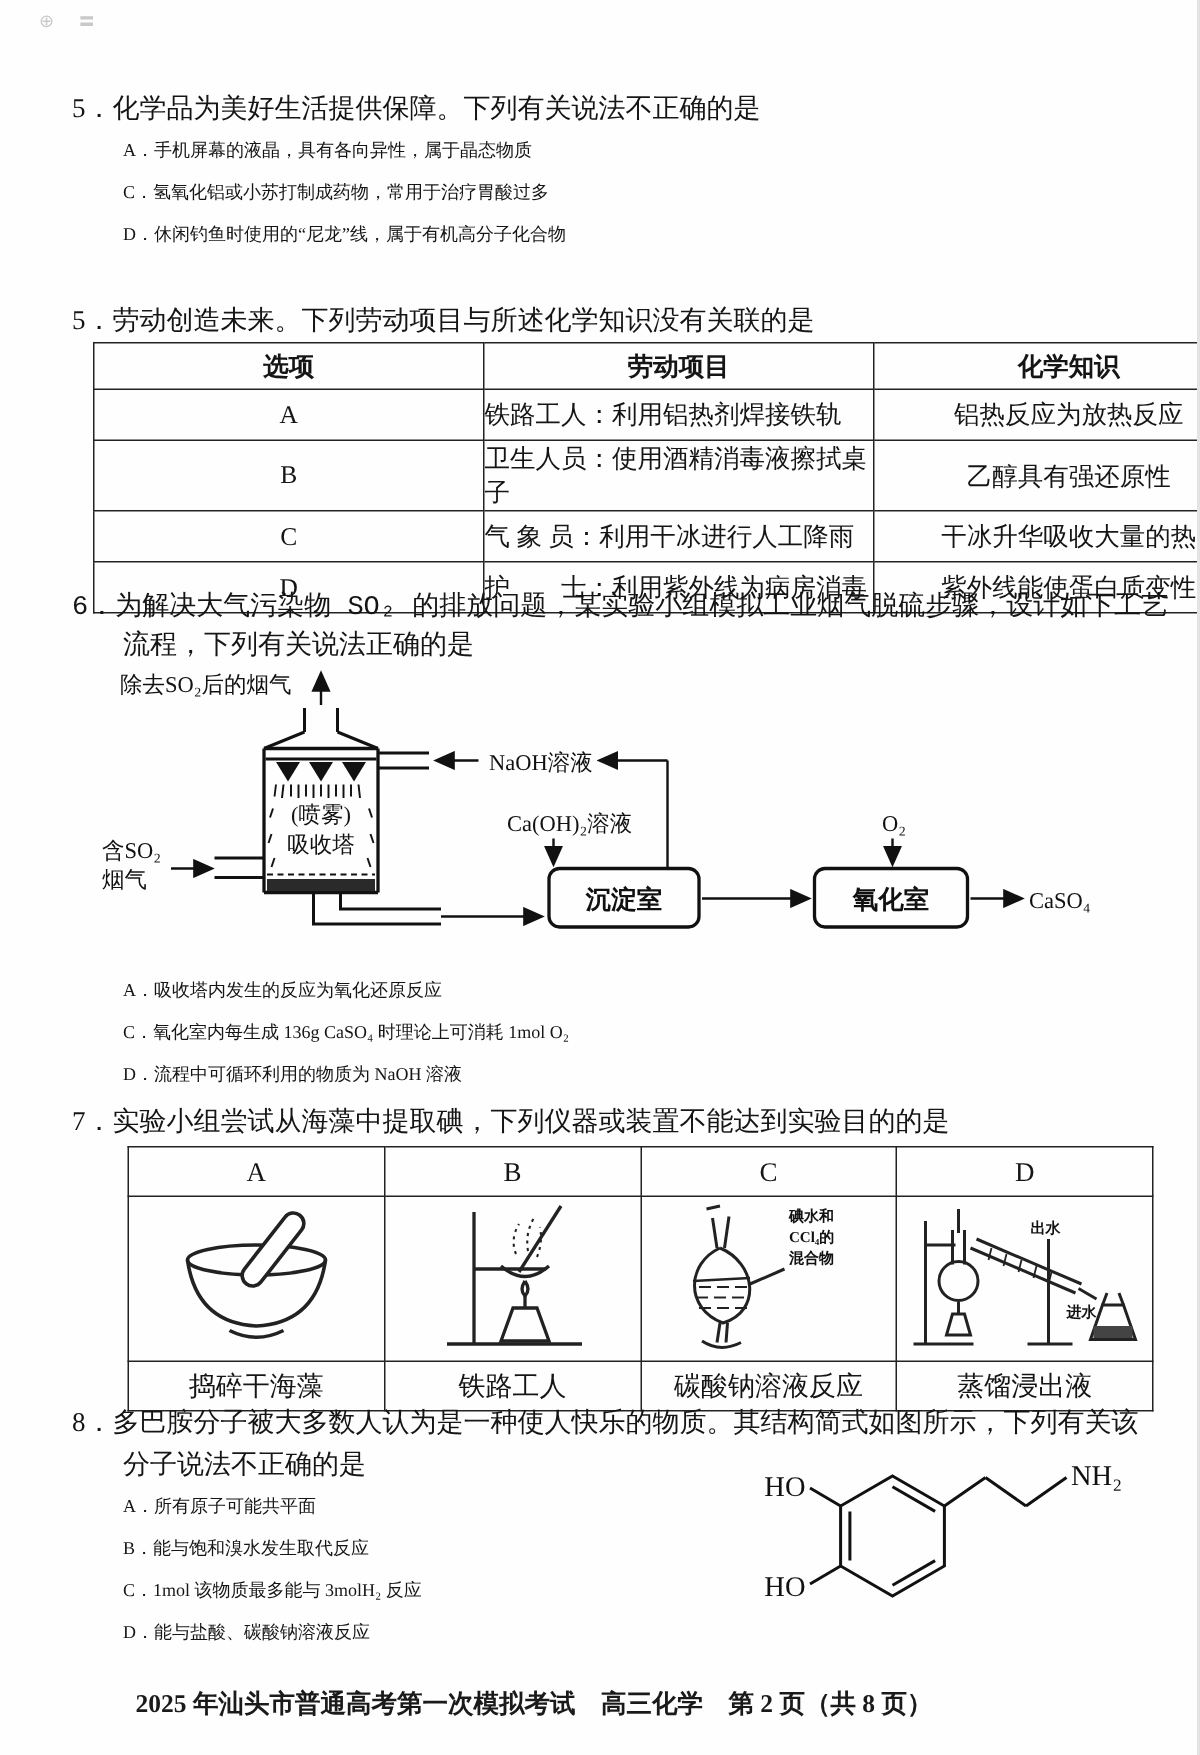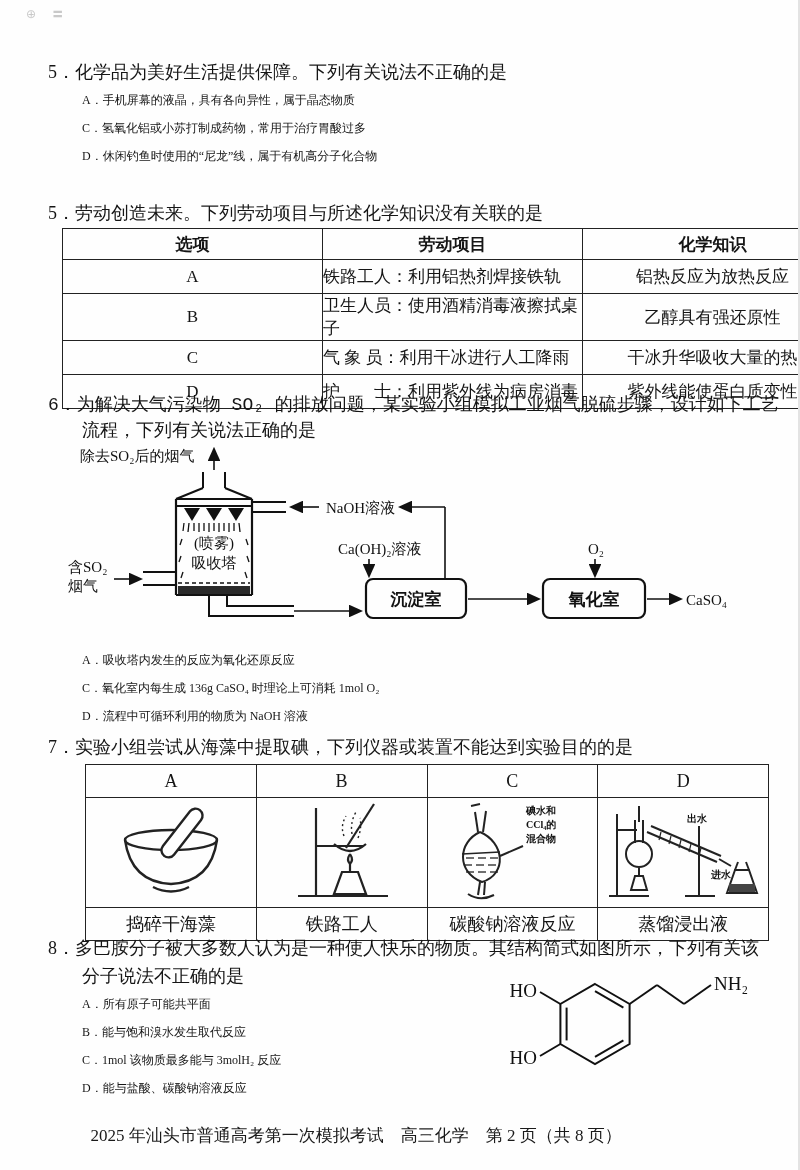--- a/index.html
+++ b/index.html
@@ -20,21 +20,21 @@
   td.c-opt{text-align:center;width:68px;}
   td.c-proj{text-align:left;padding-left:14px;width:318px;}
   td.c-know{text-align:center;width:318px;}
   
   table.t7{border-collapse:collapse;margin-left:85px;margin-top:4px;table-layout:fixed;width:684px;}
   table.t7 td{border:1.6px solid #222;text-align:center;font-size:18px;padding:0;}
   table.t7 td.hd{height:32px;}
   table.t7 td.img{height:108px;vertical-align:middle;}
   table.t7 td.cap{height:32px;}
   .footer{position:absolute;top:1124px;left:0;width:712px;text-align:center;
-          font-size:17px;color:#1a1a1a;}
+          font-size:17px;color:#1a1a1a;font-weight:bold;}
   svg text{font-family:"Liberation Serif","DejaVu Serif",serif;fill:#111;}
   svg .lbl{font-size:15px;}
   svg .box-lbl{font-size:17px;font-weight:bold;}
   svg .sm{font-size:10px;font-weight:bold;}
   svg line,svg path,svg rect,svg circle,svg polyline,svg ellipse{vector-effect:none;}
 </style>
 </head>
 <body>
 
 <div class="page">

